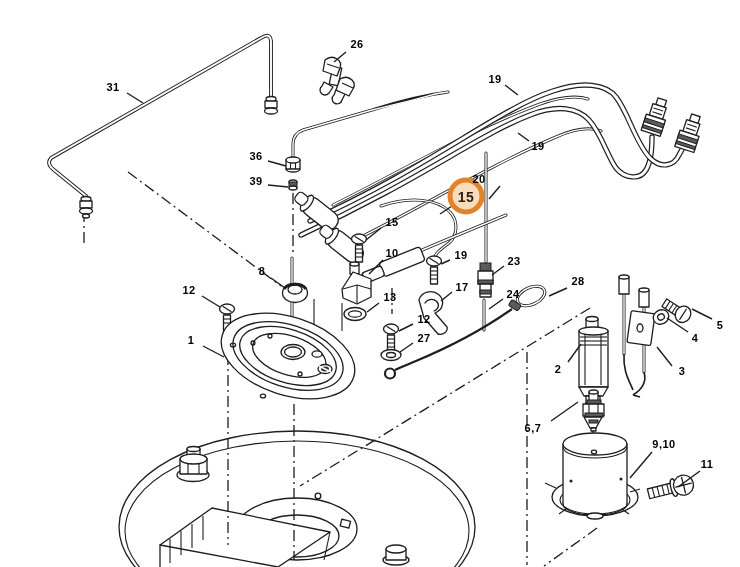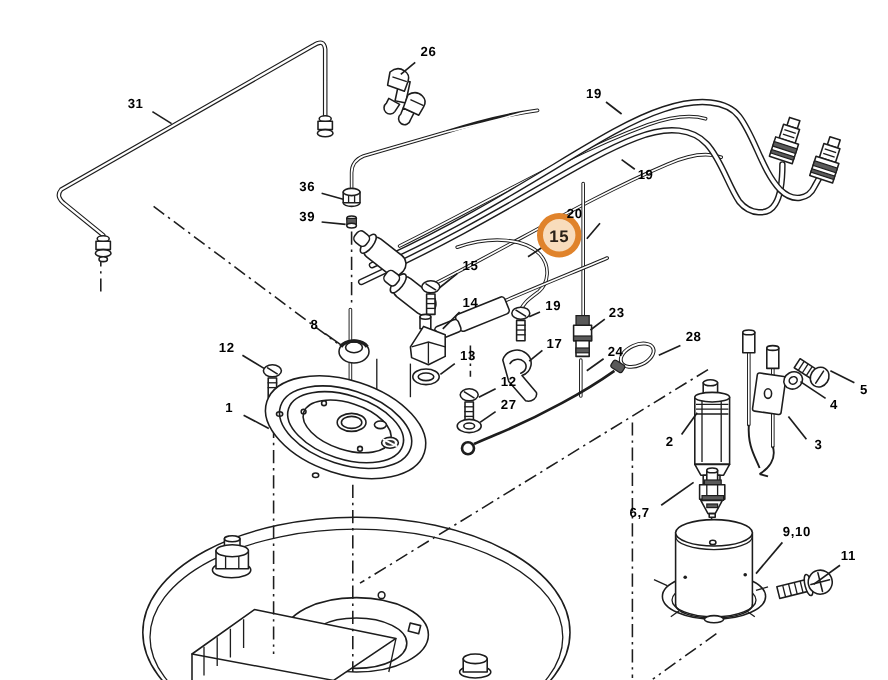--- a/index.html
+++ b/index.html
@@ -418,21 +418,21 @@
 
   <div class="callout" style="left:113px;top:87px">31</div>
   <div class="callout" style="left:357px;top:44px">26</div>
   <div class="callout" style="left:495px;top:79px">19</div>
   <div class="callout" style="left:538px;top:146px">19</div>
   <div class="callout" style="left:256px;top:156px">36</div>
   <div class="callout" style="left:256px;top:181px">39</div>
   <div class="callout badge" style="left:466px;top:196px">15</div>
   <div class="callout" style="left:479px;top:179px">20</div>
   <div class="callout" style="left:392px;top:222px">15</div>
-  <div class="callout" style="left:392px;top:253px">14</div>
+  <div class="callout" style="left:392px;top:253px">10</div>
   <div class="callout" style="left:461px;top:255px">19</div>
   <div class="callout" style="left:514px;top:261px">23</div>
   <div class="callout" style="left:390px;top:297px">13</div>
   <div class="callout" style="left:462px;top:287px">17</div>
   <div class="callout" style="left:513px;top:294px">24</div>
   <div class="callout" style="left:578px;top:281px">28</div>
   <div class="callout" style="left:189px;top:290px">12</div>
   <div class="callout" style="left:262px;top:271px">8</div>
   <div class="callout" style="left:424px;top:319px">12</div>
   <div class="callout" style="left:424px;top:338px">27</div>

